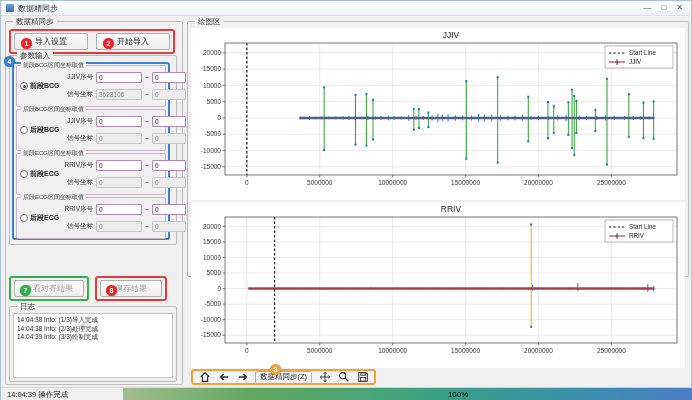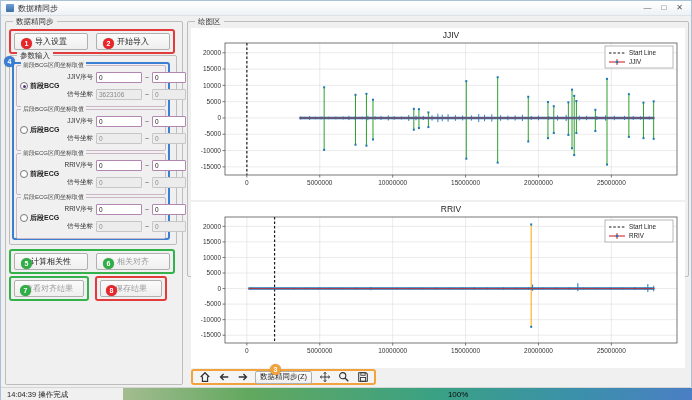--- a/index.html
+++ b/index.html
@@ -202,44 +202,42 @@
       <input class="fld disabled" value="0" readonly="" style="">
       <span class="tilde">~</span>
       <input class="fld to disabled" value="0" readonly="" style="">
     </div>
               </div>
             </div>
           </div>
       </div>
     </div>
 
-    <div class="anno-box anno-green act-row1">
-      <button class="btn">
-        <span class="badge badge-green" style="left:6px;top:4px;">5</span>
-        <span>计算相关性</span>
-      </button>
-      <button class="btn disabled">
-        <span class="badge badge-green" style="left:6px;top:4px;">6</span>
-        <span>相关对齐</span>
-      </button>
-    </div>
 
     <div class="anno-box anno-green act-box7">
       <button class="btn disabled">
         <span class="badge badge-green" style="left:5px;top:4px;">7</span>
         <span>查看对齐结果</span>
       </button>
     </div>
     <div class="anno-box anno-red act-box8">
       <button class="btn disabled">
         <span class="badge badge-red" style="left:5px;top:4px;">8</span>
         <span>保存结果</span>
       </button>
     </div>
 
+    <div class="groupbox log-group">
+      <span class="gb-label">日志</span>
+      <div class="log-area" id="log-area">
+          <div class="log-line">14:04:38 Info: (1/3)导入完成</div>
+          <div class="log-line">14:04:38 Info: (2/3)处理完成</div>
+          <div class="log-line">14:04:39 Info: (3/3)绘制完成</div>
+        </div>
+    </div>
   </div>
 
   <div class="groupbox right-group">
     <span class="gb-label">绘图区</span>
 
     <svg class="chart chart1" width="494" height="172">
         <rect x="0" y="0" width="494" height="172" fill="#ffffff"></rect>
         <line x1="55.87096774193549" y1="15" x2="55.87096774193549" y2="147" stroke="#dedede" stroke-width="0.6"></line>
         <line x1="128.7741935483871" y1="15" x2="128.7741935483871" y2="147" stroke="#dedede" stroke-width="0.6"></line>
         <line x1="201.67741935483872" y1="15" x2="201.67741935483872" y2="147" stroke="#dedede" stroke-width="0.6"></line>

